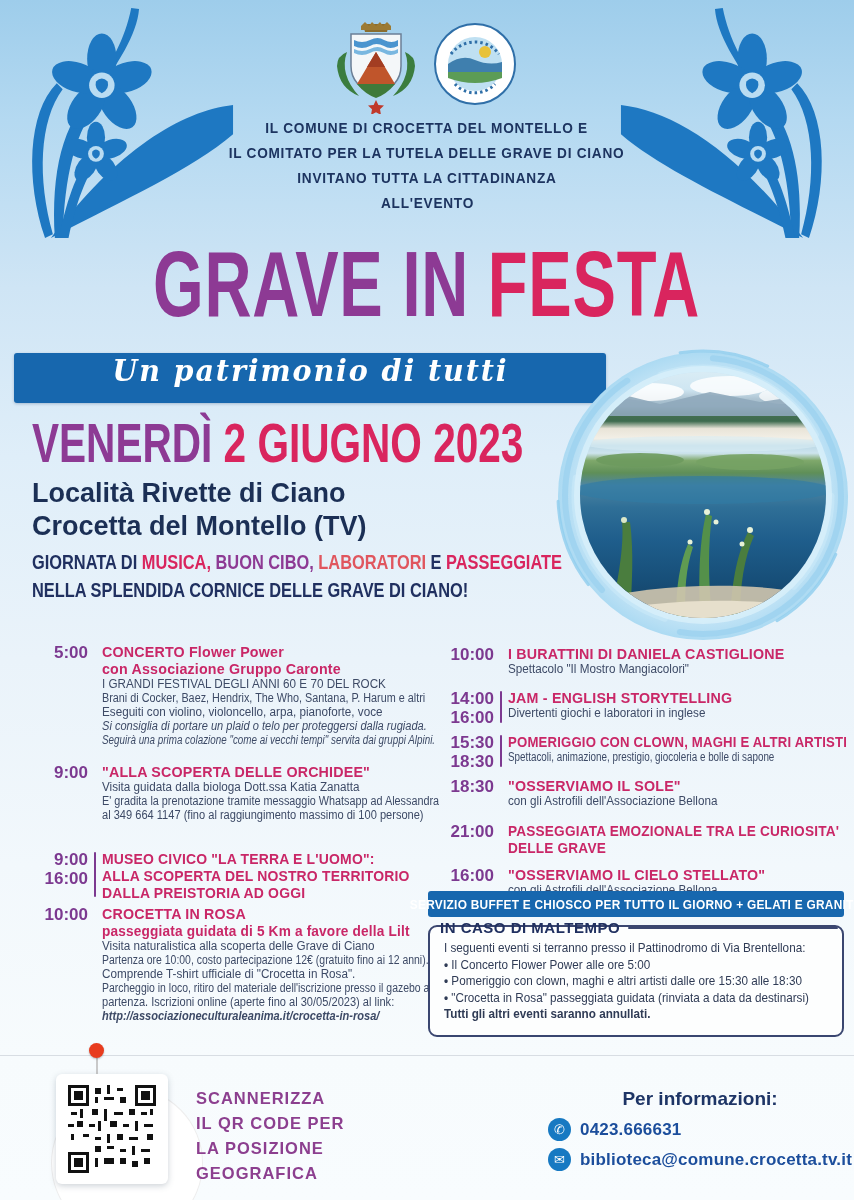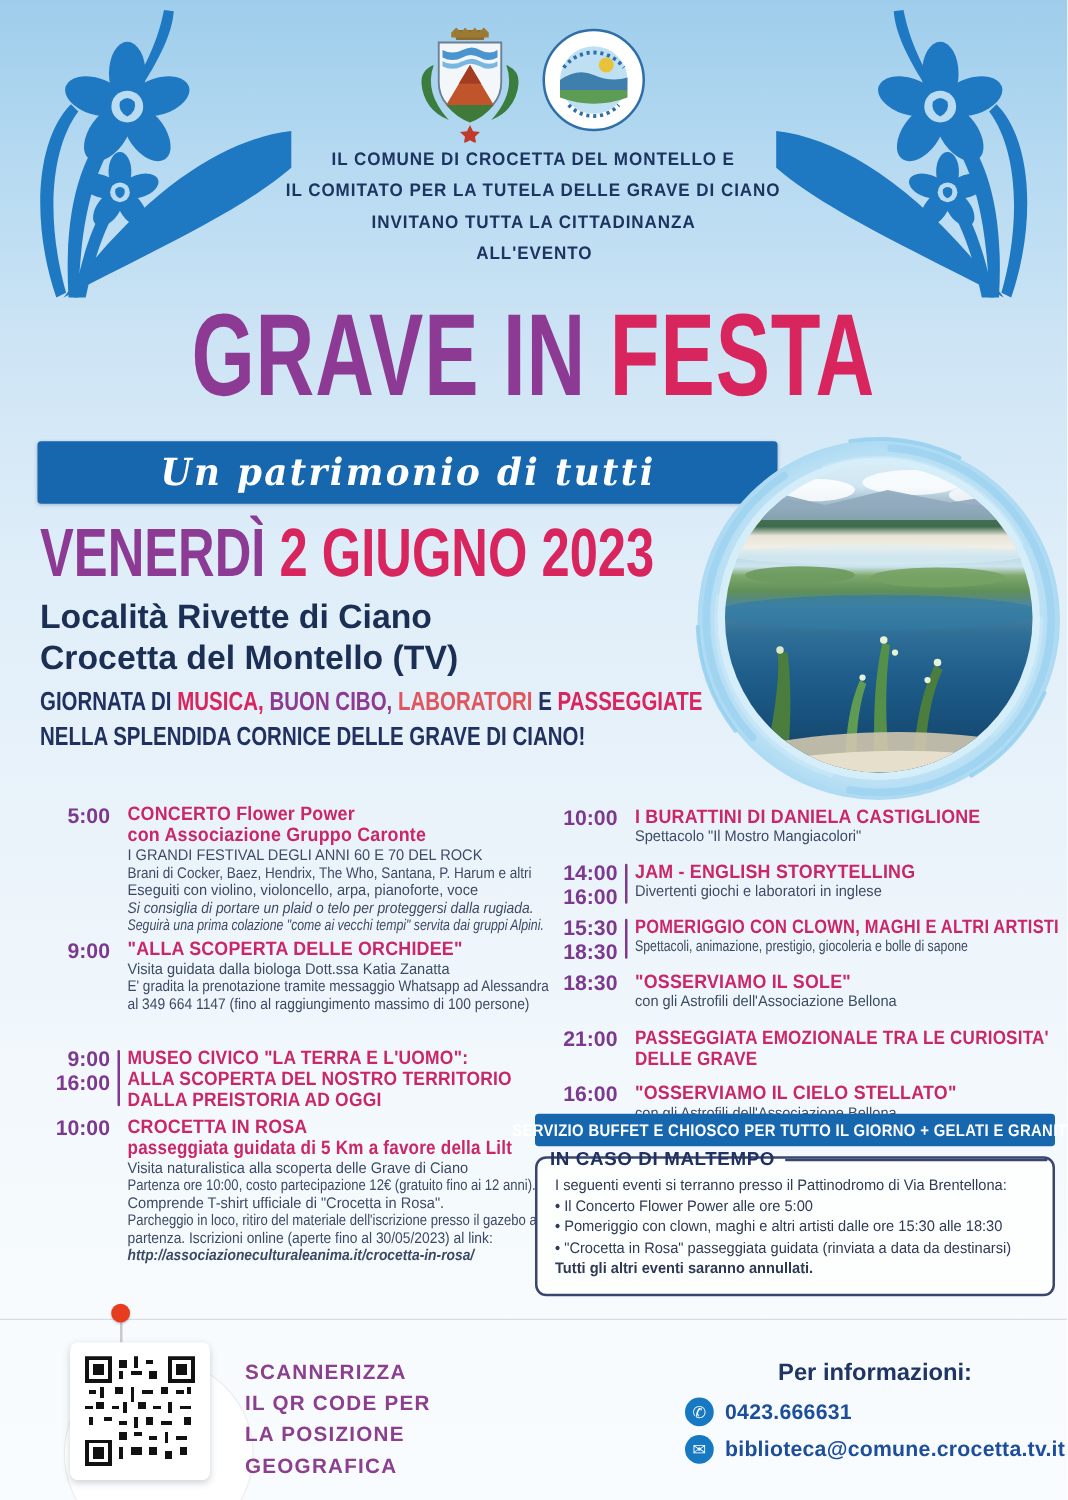--- a/index.html
+++ b/index.html
@@ -21,22 +21,22 @@
   
   .invite{top:116px;left:0;width:854px;text-align:center;color:#1d3460;font-weight:bold;
           font-size:14.5px;letter-spacing:.8px;line-height:25px;}
   .invite span{display:block;}
   .invite span>i{display:inline-block;font-style:normal;transform:scaleX(.94);transform-origin:center;}
   
   .title{top:238px;left:0;width:854px;text-align:center;font-weight:bold;font-size:88px;line-height:92px;margin:0;}
   .title .in{display:inline-block;transform:scale(.74,1.06);transform-origin:center;white-space:nowrap;letter-spacing:1px;}
   .t1{color:#8d3a94;} .t2{color:#d9255e;}
   
-  .band{top:353px;left:30px;width:592px;height:50px;background:#1767ae;border-radius:3px;
-        display:flex;align-items:center;justify-content:center;box-shadow:0 1px 3px rgba(0,40,90,.25);}
+  .band{top:353px;left:14px;width:592px;height:50px;background:#1767ae;border-radius:3px;
+        display:flex;align-items:flex-start;justify-content:center;box-shadow:0 1px 3px rgba(0,40,90,.25);}
   .band .tag{color:#fff;font-family:"DejaVu Serif",serif;font-style:italic;font-weight:bold;
         font-size:30px;letter-spacing:2px;transform:scaleX(.95);}
   
   .ring{top:352px;left:558px;width:290px;height:288px;border-radius:50%;
         background:radial-gradient(circle at 50% 50%, rgba(190,226,246,0) 58%, #bfe2f5 62%, #a9d9f2 72%, rgba(169,217,242,0) 78%);}
   .ringarc{top:348px;left:554px;width:298px;height:296px;}
   .photo{top:372px;left:580px;width:246px;height:246px;border-radius:50%;overflow:hidden;
         box-shadow:0 0 0 6px rgba(214,238,250,.9);
         background:
           linear-gradient(180deg,
@@ -246,21 +246,21 @@
   <div class="abs loc" style="top:477px;">Località Rivette di Ciano</div>
   <div class="abs loc" style="top:510px;">Crocetta del Montello (TV)</div>
 
   <div class="abs intro" style="top:548px;">
     <div><span class="nw sx78"><span class="c-navy">GIORNATA DI </span><span class="c-pink">MUSICA,</span><span class="c-purple"> BUON CIBO,</span><span class="c-red"> LABORATORI</span><span class="c-navy"> E </span><span class="c-pink">PASSEGGIATE</span></span></div>
     <div><span class="nw sx78 c-navy">NELLA SPLENDIDA CORNICE DELLE GRAVE DI CIANO!</span></div>
   </div>
 
   <div class="abs col leftcol">
 
-    <div class="row" style="margin-bottom:4px;">
+    <div class="row" style="margin-bottom:16px;">
       <div class="times">
           <span>5:00</span>
         </div>
       <div class="tgap"></div>
       <div class="econtent">
         <div class="etitle">
           <span><span class="nw sx92">CONCERTO Flower Power</span></span>
           <span><span class="nw sx92">con Associazione Gruppo Caronte</span></span>
         </div>
         <div class="ebody">

